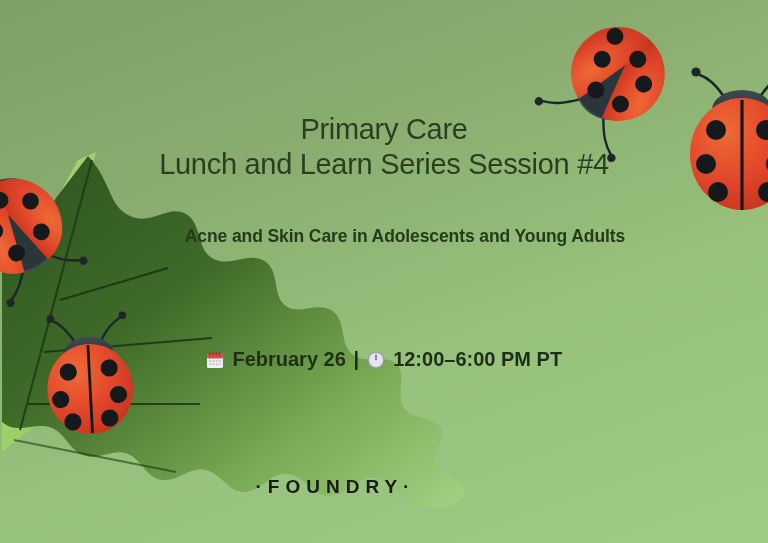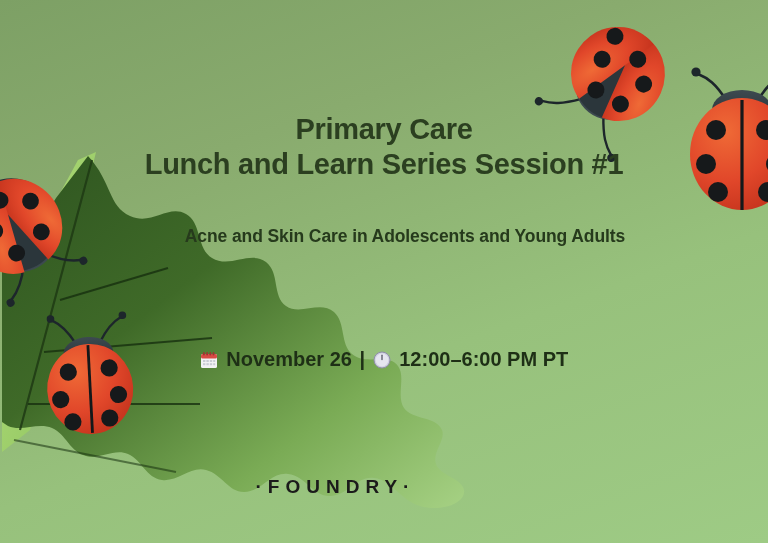--- a/index.html
+++ b/index.html
@@ -30,21 +30,21 @@
   }
   .title-block {
     position: absolute;
     top: 112px;
     left: 0;
     width: 768px;
     text-align: center;
   }
   .title-line {
     color: #2b3f20;
-    font-weight: bold;
+    font-weight: normal;
     letter-spacing: -0.3px;
     line-height: 1.22;
   }
   .title-line-1 { font-size: 29px; }
   .title-line-2 { font-size: 29px; }
 
   .subtitle {
     position: absolute;
     top: 226px;
     left: 0;
@@ -240,21 +240,21 @@
       <circle cx="28" cy="11" r="8.6" fill="#16191b"></circle>
       <circle cx="-19" cy="36" r="8.6" fill="#16191b"></circle>
       <circle cx="18" cy="34" r="8.6" fill="#16191b"></circle>
     </g>
   </svg>
 
   <div class="content">
 
     <div class="title-block">
       <div class="title-line title-line-1">Primary Care</div>
-      <div class="title-line title-line-2">Lunch and Learn Series Session #1</div>
+      <div class="title-line title-line-2">Lunch and Learn Series Session #4</div>
     </div>
 
     <div class="subtitle">Acne and Skin Care in Adolescents and Young Adults</div>
 
 
     <div class="datetime">
       <span class="ico-inline">
         <svg width="18" height="18" viewBox="0 0 18 18">
           <rect x="1" y="3" width="16" height="14" rx="1.6" fill="#f2f2f4"></rect>
           <rect x="1" y="3" width="16" height="4.6" rx="1.6" fill="#d94b45"></rect>
@@ -267,21 +267,21 @@
             <rect x="6.4" y="9" width="2.4" height="2"></rect>
             <rect x="9.8" y="9" width="2.4" height="2"></rect>
             <rect x="13.2" y="9" width="2" height="2"></rect>
             <rect x="3" y="12.2" width="2.4" height="2"></rect>
             <rect x="6.4" y="12.2" width="2.4" height="2"></rect>
             <rect x="9.8" y="12.2" width="2.4" height="2"></rect>
             <rect x="13.2" y="12.2" width="2" height="2"></rect>
           </g>
         </svg>
       </span>
-      <span>November 26</span>
+      <span>February 26</span>
       <span class="sep">|</span>
       <span class="ico-inline">
         <svg width="18" height="18" viewBox="0 0 18 18">
           <circle cx="9" cy="9" r="8" fill="#cfcfe0" stroke="#8f8fa6" stroke-width="1"></circle>
           <circle cx="9" cy="9" r="6.4" fill="#e6e6f0"></circle>
           <rect x="8.4" y="3.6" width="1.2" height="5.6" rx="0.6" fill="#4a4a5a"></rect>
         </svg>
       </span>
       <span>12:00–6:00 PM PT</span>
     </div>

